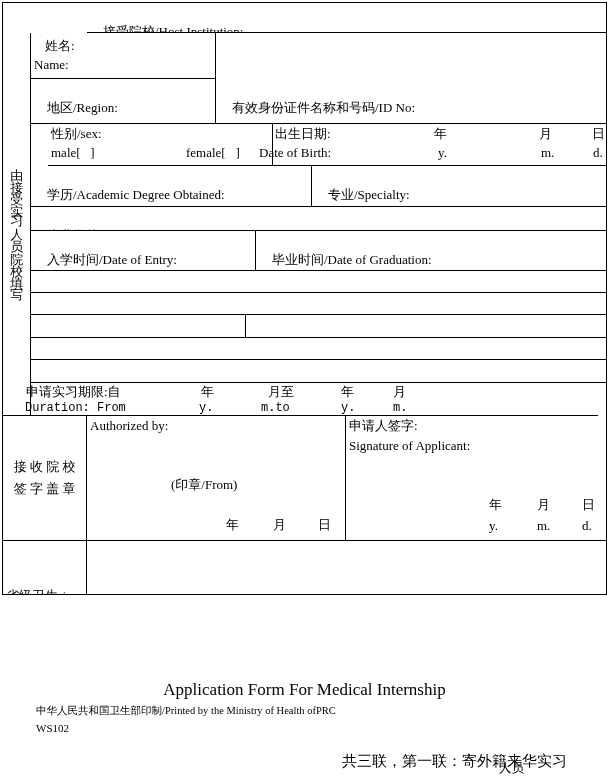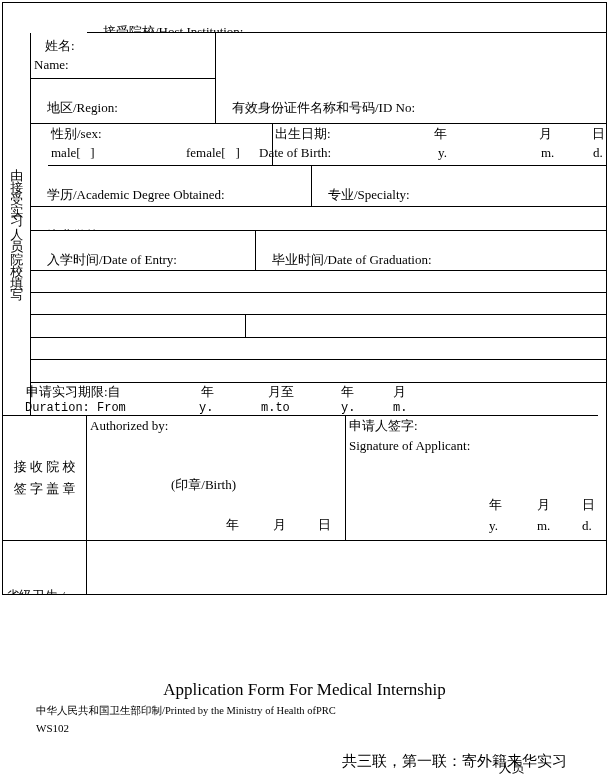--- a/index.html
+++ b/index.html
@@ -121,21 +121,21 @@
     <span class="abs mono" style="left:318px;top:17px;">y.</span>
     <span class="abs mono" style="left:370px;top:17px;">m.</span>
   </div>
 
   <div class="cell center-col" style="left:0;top:413px;width:84px;height:125px;">
     <span>接 收 院 校</span>
     <span>签 字 盖 章</span>
   </div>
   <div class="cell" style="left:84px;top:413px;width:259px;height:125px;">
     <span class="abs" style="left:3px;top:1px;">Authorized by:</span>
-    <span class="abs" style="left:84px;top:60px;">(印章/Birth)</span>
+    <span class="abs" style="left:84px;top:60px;">(印章/From)</span>
     <span class="abs" style="left:139px;top:100px;">年</span>
     <span class="abs" style="left:186px;top:100px;">月</span>
     <span class="abs" style="left:231px;top:100px;">日</span>
   </div>
   <div class="cell noR" style="left:343px;top:413px;width:260px;height:125px;">
     <span class="abs" style="left:3px;top:1px;">申请人签字:</span>
     <span class="abs" style="left:3px;top:21px;">Signature of Applicant:</span>
     <span class="abs" style="left:143px;top:80px;">年</span>
     <span class="abs" style="left:191px;top:80px;">月</span>
     <span class="abs" style="left:236px;top:80px;">日</span>

